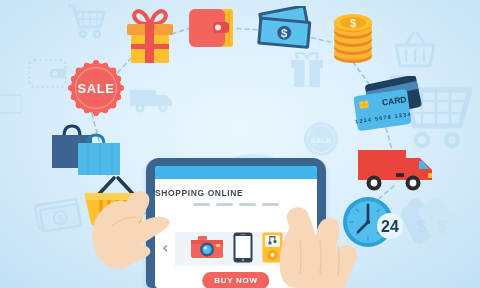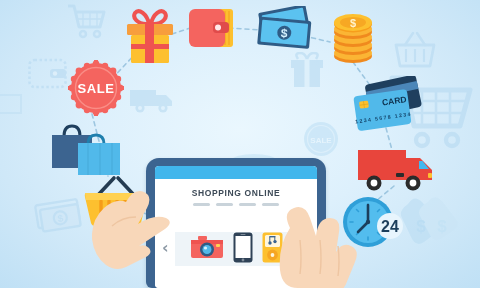--- a/index.html
+++ b/index.html
@@ -27,21 +27,21 @@
     background:#3c6490;border-radius:13px 13px 6px 6px;
     box-shadow:0 2px 4px rgba(40,70,100,.18);
   }
   #tablet-inner{
     position:absolute;left:9px;top:8px;width:162px;height:122px;
     background:#ffffff;border-radius:4px;overflow:hidden;
   }
   #browser-bar{height:13px;background:#41b6ec;}
   #screen-body{position:relative;height:109px;background:#fff;}
   #shop-title{
-    text-align:center;font-size:8.5px;font-weight:bold;letter-spacing:.6px;
+    text-align:left;font-size:8.5px;font-weight:bold;letter-spacing:.6px;
     color:#3d4a57;margin-top:9px;
   }
   #text-lines{display:flex;justify-content:center;gap:6px;margin-top:5px;}
   #text-lines i{display:block;width:17px;height:2.5px;background:#c9d3da;border-radius:2px;}
   #product-strip{
     position:absolute;left:20px;top:44px;width:122px;height:34px;
     background:#eef4f8;display:flex;align-items:center;justify-content:center;gap:9px;
   }
   .arrow{
     position:absolute;top:52px;color:#8d9aa6;font-size:16px;font-weight:bold;line-height:1;
@@ -395,20 +395,21 @@
                 <rect x="7.3" y="5" width="1" height="6"></rect>
                   <rect x="12.3" y="4" width="1" height="5.8"></rect>
                 <rect x="7.3" y="4" width="6" height="1.4"></rect>
               </g>
               <circle cx="10.5" cy="23" r="5.4" fill="#f6a623"></circle>
               <circle cx="10.5" cy="23" r="1.9" fill="#fff6dd"></circle>
             </svg>
           </div>
         </div>
 
+        <div id="buy-now">BUY NOW</div>
       </div>
     </div>
   </div>
 
   <div class="abs" style="left:92px;top:186px;">
     <svg width="92" height="102" viewBox="0 0 92 102">
       <path d="M34,16 q8,-14 18,-10 q9,4 3,16 l-9,16 q16,-10 28,-6 q8,4 -1,11
                l-26,17 q6,-2 10,2 q4,5 -3,9 l-20,10 q-10,5 -20,-2 q-12,-9 -14,-26
                Q-1,34 12,22 Q24,12 34,16 Z" fill="#f8d7b9"></path>
       <path d="M20,40 q10,-9 24,-9" fill="none" stroke="#eec5a1" stroke-width="1.4"></path>

